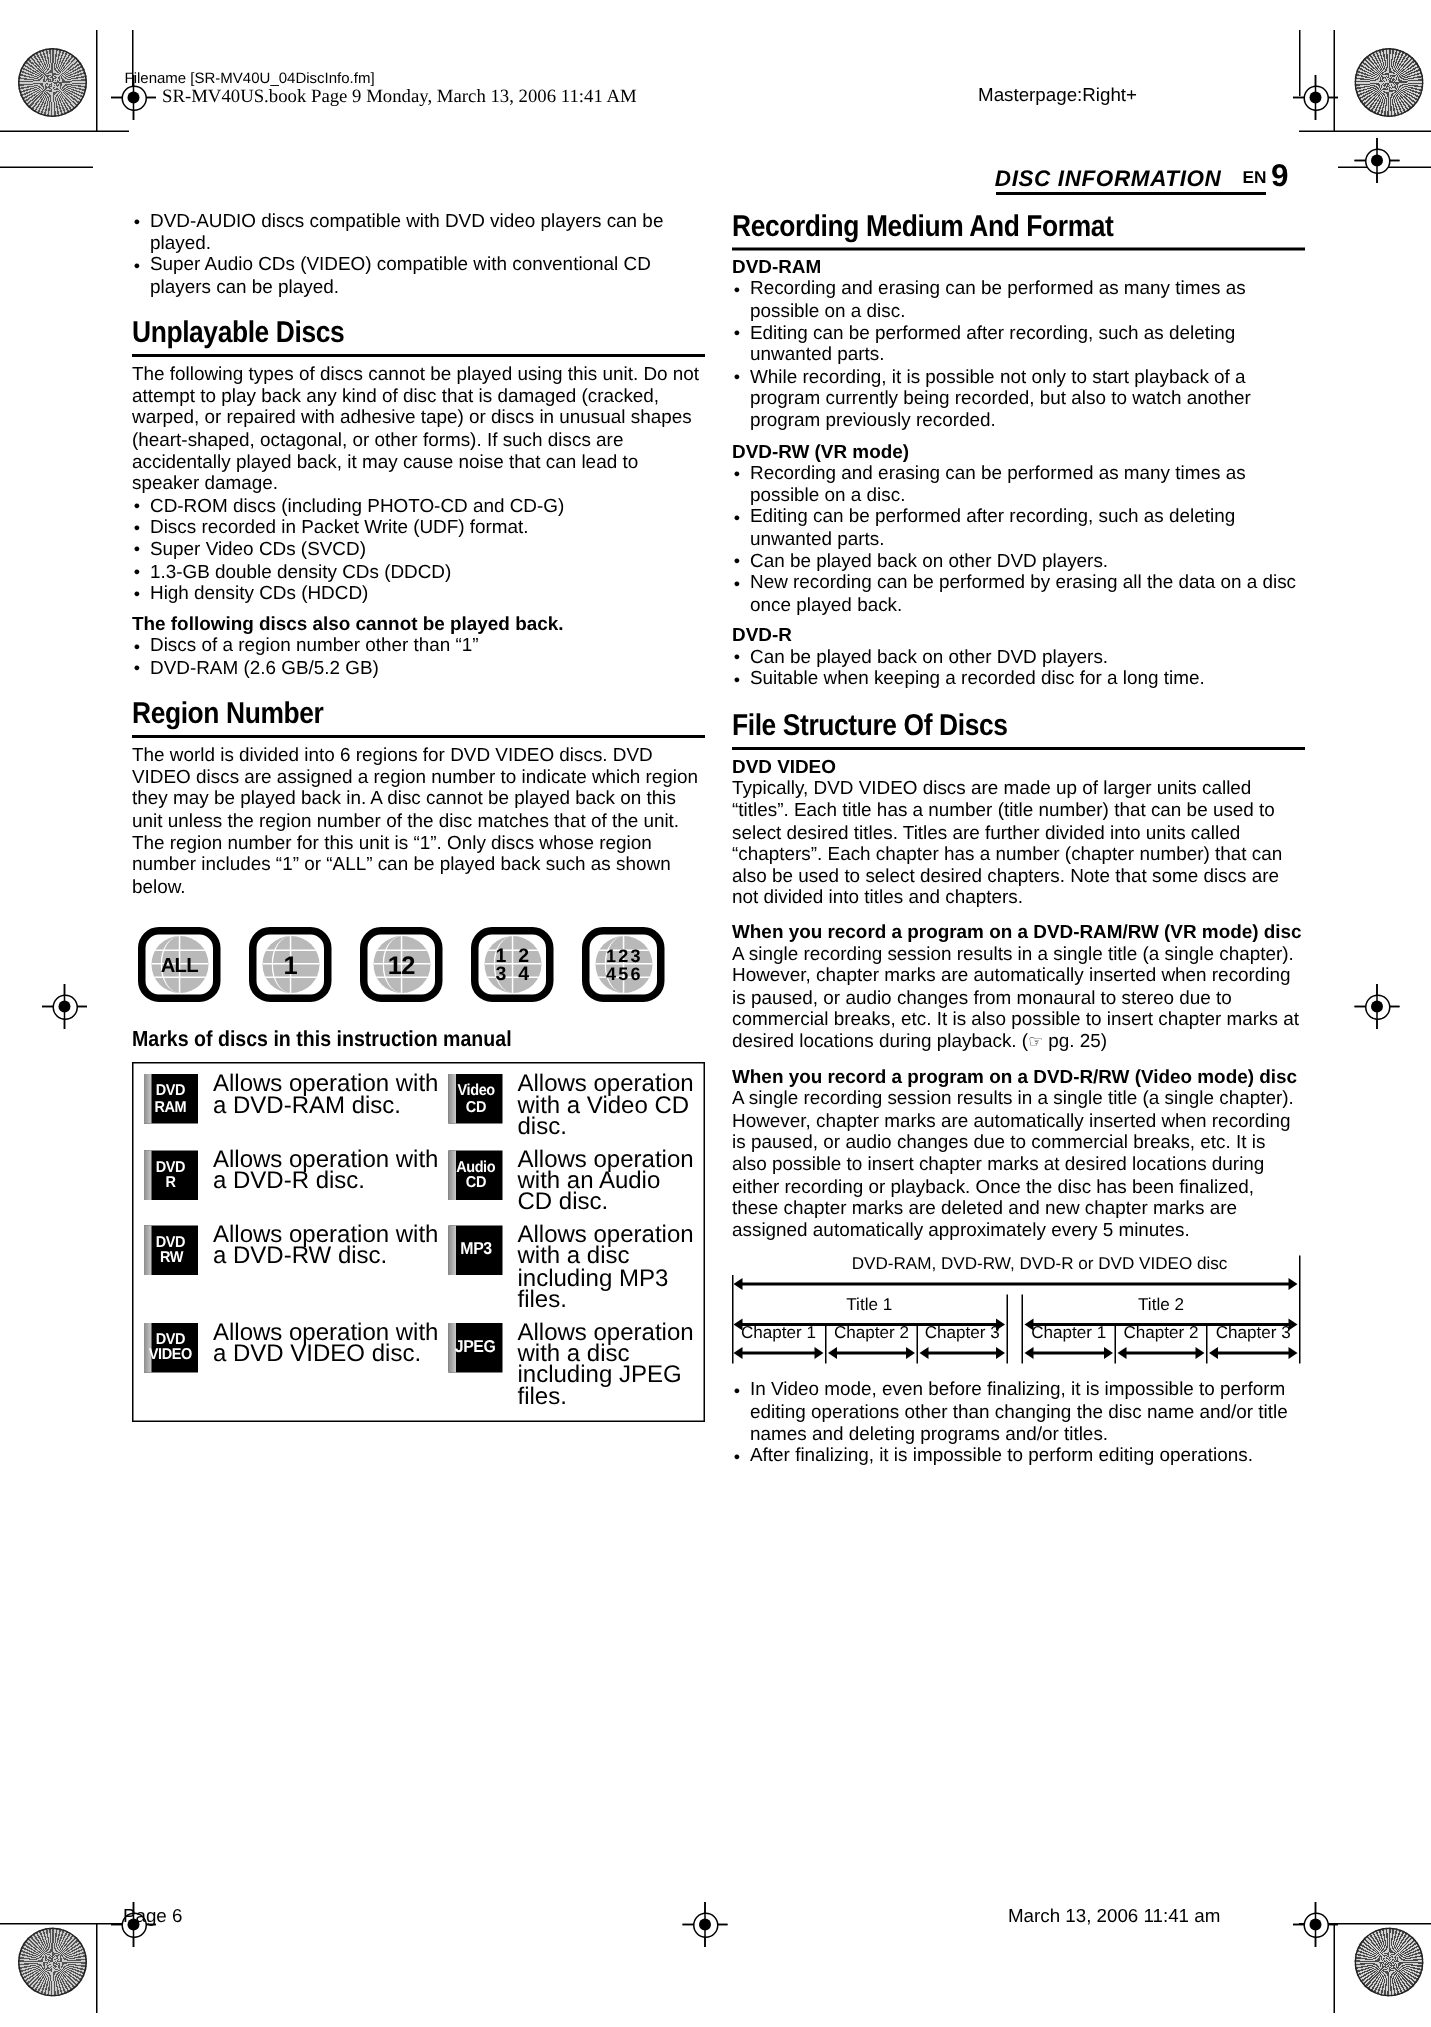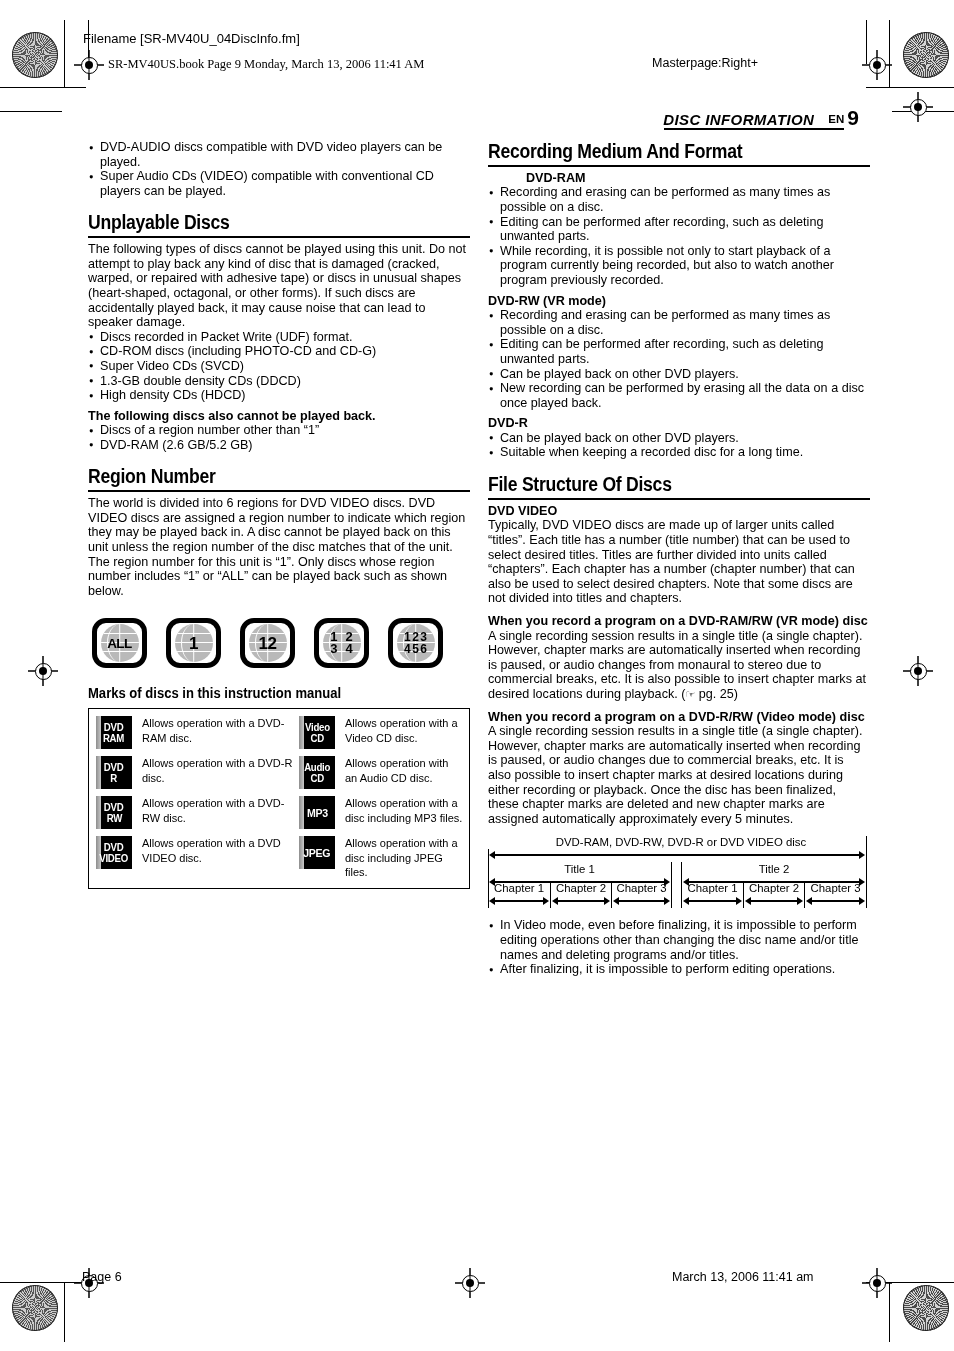--- a/index.html
+++ b/index.html
@@ -35,22 +35,22 @@
        repeating-conic-gradient(#555 0 3deg, #ccc 3deg 6deg);
      box-shadow: inset 0 0 0 1px #222;
   }
   .blob2 { position:absolute; width:46px; height:46px; border-radius:50%;
      background: repeating-conic-gradient(#4a4a4a 0 3deg, #d2d2d2 3deg 6deg);
      box-shadow: inset 0 0 0 1px #222;
   }
 
   
   .filename {
-    position:absolute; left:83px; top:31px;
-    font-size:13px; letter-spacing:0px;
+    position:absolute; left:83px; top:47px;
+    font-size:10px; letter-spacing:0px;
   }
   .bookline {
     position:absolute; left:108px; top:57px;
     font-family:"Liberation Serif", serif; font-size:12.5px;
   }
   .masterpage {
     position:absolute; right:196px; top:56px;
     font-size:12.5px;
   }
 
@@ -140,21 +140,21 @@
     width:36px; height:33px; background:#000; position:relative;
     display:flex; flex-direction:column; align-items:center; justify-content:center;
     color:#fff; font-weight:bold; line-height:10.5px; letter-spacing:-0.3px;
   }
   .mark-badge::before{
     content:""; position:absolute; left:0; top:0; width:5px; height:100%;
     background: linear-gradient(to right,#8d8d8d,#c9c9c9);
   }
   .mark-badge span { font-size:10.5px; transform:scaleX(0.92); z-index:2; }
   .mark-badge.one span { font-size:11.5px; }
-  .mark-desc { font-size:11px; line-height:14.4px; }
+  .mark-desc { font-size:16px; line-height:14.4px; }
 
   
   .diagram { margin-top:10px; position:relative; width:382px; height:72px; }
   .dg-vline { position:absolute; width:1.3px; background:#000; }
   .dg-label { position:absolute; font-size:11.4px; line-height:12px; text-align:center; white-space:nowrap; }
   .dg-arrow { position:absolute; height:9px; }
   .dg-arrow .bar { position:absolute; left:4px; right:4px; top:4px; height:1.3px; background:#000; }
   .dg-arrow .ahl, .dg-arrow .ahr { position:absolute; top:0.5px; width:0; height:0;
      border-top:4px solid transparent; border-bottom:4px solid transparent; }
   .dg-arrow .ahl { left:0; border-right:6px solid #000; }
@@ -243,22 +243,22 @@
 
     <ul class="bul">
       <li>DVD-AUDIO discs compatible with DVD video players can be played.</li>
       <li>Super Audio CDs (VIDEO) compatible with conventional CD players can be played.</li>
     </ul>
 
     <h2 class="sect">Unplayable Discs</h2>
     <div class="sect-rule"></div>
     <p class="para">The following types of discs cannot be played using this unit. Do not attempt to play back any kind of disc that is damaged (cracked, warped, or repaired with adhesive tape) or discs in unusual shapes (heart-shaped, octagonal, or other forms). If such discs are accidentally played back, it may cause noise that can lead to speaker damage.</p>
     <ul class="bul">
+      <li>CD-ROM discs (including PHOTO-CD and CD-G)</li>
       <li>Discs recorded in Packet Write (UDF) format.</li>
-      <li>CD-ROM discs (including PHOTO-CD and CD-G)</li>
       <li>Super Video CDs (SVCD)</li>
       <li>1.3-GB double density CDs (DDCD)</li>
       <li>High density CDs (HDCD)</li>
     </ul>
     <h3 class="sub">The following discs also cannot be played back.</h3>
     <ul class="bul">
       <li>Discs of a region number other than “1”</li>
       <li>DVD-RAM (2.6 GB/5.2 GB)</li>
     </ul>
 
@@ -380,21 +380,21 @@
 
       </div>
     </div>
   </div>
 
   <div class="col col-right">
 
     <h2 class="sect" style="margin-top:0;">Recording Medium And Format</h2>
     <div class="sect-rule"></div>
 
-    <h3 class="sub" style="margin-top:2px;margin-left:38px;">DVD-RAM</h3>
+    <h3 class="sub" style="margin-top:2px;">DVD-RAM</h3>
     <ul class="bul">
       <li>Recording and erasing can be performed as many times as possible on a disc.</li>
       <li>Editing can be performed after recording, such as deleting unwanted parts.</li>
       <li>While recording, it is possible not only to start playback of a program currently being recorded, but also to watch another program previously recorded.</li>
     </ul>
 
     <h3 class="sub">DVD-RW (VR mode)</h3>
     <ul class="bul">
       <li>Recording and erasing can be performed as many times as possible on a disc.</li>
       <li>Editing can be performed after recording, such as deleting unwanted parts.</li>
@@ -428,21 +428,21 @@
     <div class="diagram">
       <div class="dg-vline" style="left:0px; top:13px; height:59px;"></div>
       <div class="dg-vline" style="left:378px; top:0px; height:72px;"></div>
       <div class="dg-vline" style="left:183px; top:26px; height:46px;"></div>
       <div class="dg-vline" style="left:193px; top:26px; height:46px;"></div>
       <div class="dg-vline" style="left:62px; top:45px; height:27px;"></div>
       <div class="dg-vline" style="left:123px; top:45px; height:27px;"></div>
       <div class="dg-vline" style="left:255px; top:45px; height:27px;"></div>
       <div class="dg-vline" style="left:316px; top:45px; height:27px;"></div>
 
-      <div class="dg-label" style="left:4px; top:0px; width:378px;">DVD-RAM, DVD-RW, DVD-R or DVD VIDEO disc</div>
+      <div class="dg-label" style="left:16px; top:0px; width:378px;">DVD-RAM, DVD-RW, DVD-R or DVD VIDEO disc</div>
       <div class="dg-arrow" style="left:1px; top:14px; width:376px;">
         <div class="ahl"></div>
           <div class="bar"></div>
           <div class="ahr"></div>
       </div>
 
       <div class="dg-label" style="left:0px; top:27px; width:183px;">Title 1</div>
       <div class="dg-arrow" style="left:1px; top:41px; width:181px;">
         <div class="ahl"></div>
           <div class="bar"></div>

